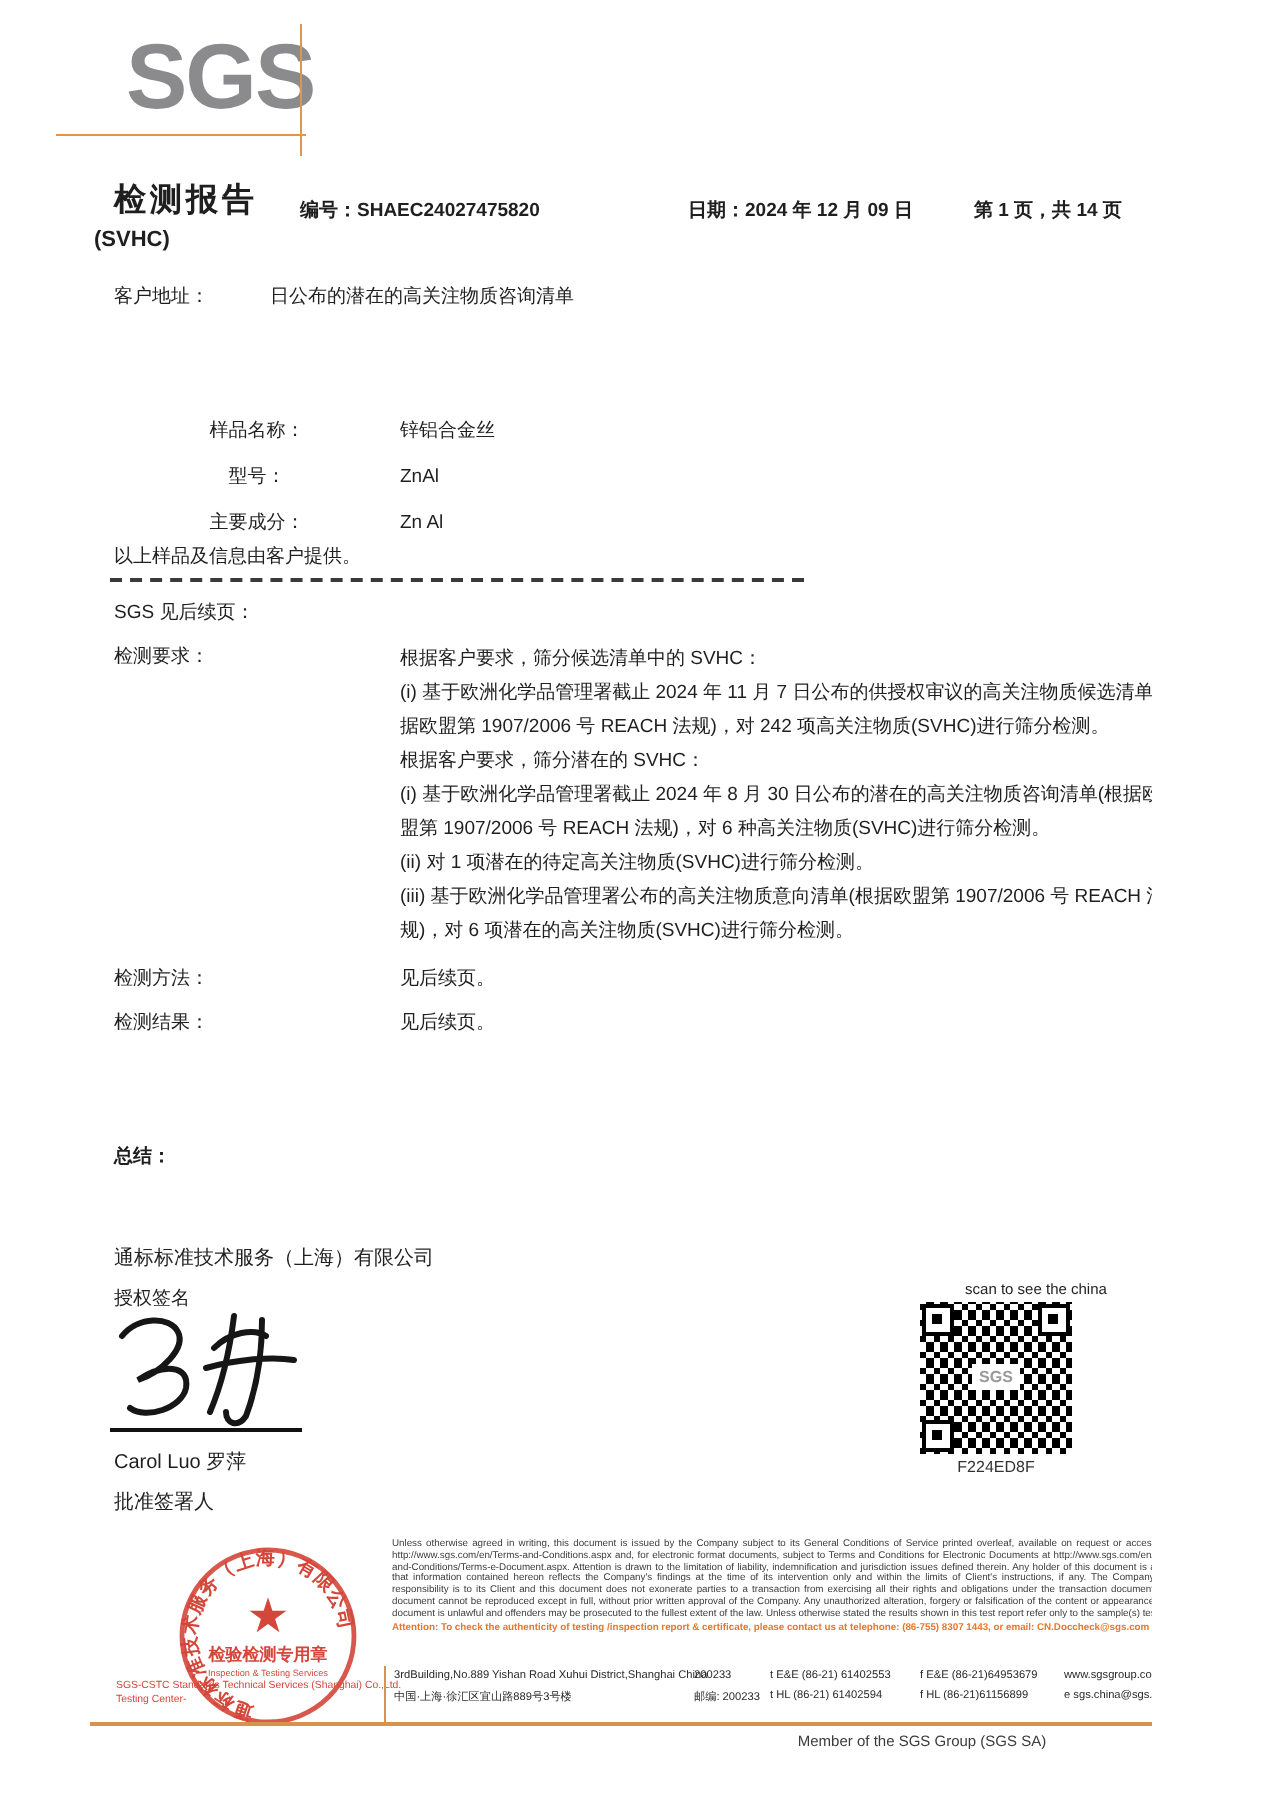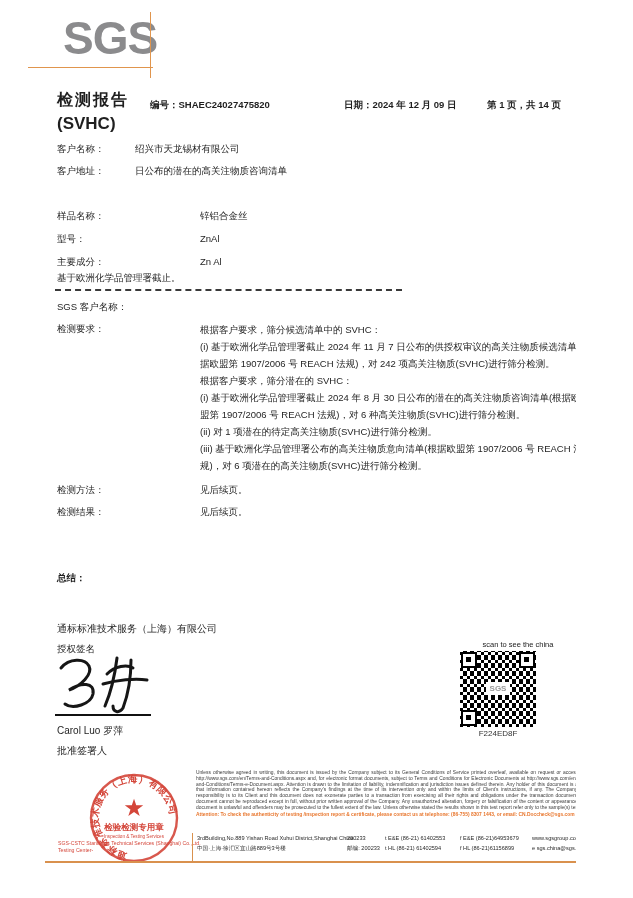--- a/index.html
+++ b/index.html
@@ -6,34 +6,34 @@
   .page{
     position:relative;width:576px;height:898px;background:#ffffff;overflow:hidden;
     font-family:"Liberation Sans",sans-serif;color:#1f1f1f;
   }
   
   .logo{position:absolute;left:63px;top:10px;font-size:46px;font-weight:bold;color:#8b8b8d;letter-spacing:-1px;line-height:56px;}
   .crop-h{position:absolute;left:28px;top:67px;width:125px;height:1px;background:#e0954d;}
   .crop-v{position:absolute;left:150px;top:12px;width:1px;height:66px;background:#e0954d;}
   
   .title{position:absolute;left:57px;top:90px;font-size:16px;font-weight:bold;letter-spacing:2px;}
-  .subtitle{position:absolute;left:57px;top:114px;font-size:17px;font-weight:bold;}
+  .subtitle{position:absolute;left:47px;top:114px;font-size:11px;font-weight:bold;}
   .meta{position:absolute;top:99px;font-size:9.5px;font-weight:bold;white-space:nowrap;}
   .meta-no{left:150px;}
   .meta-date{left:344px;}
   .meta-page{left:487px;}
   
   .row{display:flex;font-size:9.5px;line-height:12px;}
   .row .lab{flex:0 0 auto;}
   .client-block{position:absolute;left:57px;top:143px;width:520px;}
   .client-block .row{margin-bottom:10px;}
   .client-block .lab{width:78px;}
   .sample-block{position:absolute;left:57px;top:210px;width:520px;}
   .sample-block .row{margin-bottom:11px;}
-  .sample-block .lab{width:143px;}
+  .sample-block .lab{width:143px;text-align:center;}
   .note{position:absolute;left:57px;top:272px;font-size:9.5px;}
   .dashline{position:absolute;left:55px;top:289px;width:347px;border-top:2px dashed #3a3a3a;}
   .job-block{position:absolute;left:57px;top:301px;width:533px;}
   .job-block .row{margin-bottom:10px;}
   .job-block .lab{width:143px;}
   .job-block .val{flex:1;}
   .prewrap{white-space:pre-line;line-height:17px;margin-top:-2px;}
   .gap-top{margin-top:9px;}
   .summary{position:absolute;left:57px;top:572px;font-size:9.5px;font-weight:bold;}
   
@@ -81,49 +81,45 @@
   <div class="crop-v"></div>
 
   <div class="title">检测报告</div>
   <div class="subtitle">(SVHC)</div>
   <div class="meta meta-no"><span>编号：</span><span>SHAEC24027475820</span></div>
   <div class="meta meta-date"><span>日期：</span><span>2024 年 12 月 09 日</span></div>
   <div class="meta meta-page">第 1 页，共 14 页</div>
 
   <div class="client-block">
     <div class="row">
-      <span class="lab">客户名称：</span>
-      <span class="val">绍兴市天龙锡材有限公司</span>
-    </div>
-    <div class="row">
       <span class="lab">客户地址：</span>
       <span class="val">日公布的潜在的高关注物质咨询清单</span>
     </div>
   </div>
 
   <div class="sample-block">
     <div class="row">
       <span class="lab">样品名称：</span>
       <span class="val">锌铝合金丝</span>
     </div>
     <div class="row">
       <span class="lab">型号：</span>
       <span class="val">ZnAl</span>
     </div>
     <div class="row">
       <span class="lab">主要成分：</span>
       <span class="val">Zn Al</span>
     </div>
   </div>
-  <div class="note">基于欧洲化学品管理署截止。</div>
+  <div class="note">以上样品及信息由客户提供。</div>
   <div class="dashline"></div>
 
   <div class="job-block">
     <div class="row">
-      <span class="lab">SGS 客户名称：</span>
+      <span class="lab">SGS 见后续页：</span>
     </div>
     <div class="row">
       <span class="lab">检测要求：</span>
       <span class="val prewrap">根据客户要求，筛分候选清单中的 SVHC：
 (i) 基于欧洲化学品管理署截止 2024 年 11 月 7 日公布的供授权审议的高关注物质候选清单(根据欧盟第 1907/2006 号 REACH 法规)，对 242 项高关注物质(SVHC)进行筛分检测。
 根据客户要求，筛分潜在的 SVHC：
 (i) 基于欧洲化学品管理署截止 2024 年 8 月 30 日公布的潜在的高关注物质咨询清单(根据欧盟第 1907/2006 号 REACH 法规)，对 6 种高关注物质(SVHC)进行筛分检测。
 (ii) 对 1 项潜在的待定高关注物质(SVHC)进行筛分检测。
 (iii) 基于欧洲化学品管理署公布的高关注物质意向清单(根据欧盟第 1907/2006 号 REACH 法规)，对 6 项潜在的高关注物质(SVHC)进行筛分检测。</span>
     </div>
@@ -197,14 +193,15 @@
     </div>
     <div class="addr-row">
       <span class="c1">中国·上海·徐汇区宜山路889号3号楼</span>
       <span class="c2">邮编: 200233</span>
       <span class="c3">t HL (86-21) 61402594</span>
       <span class="c4">f HL (86-21)61156899</span>
       <span class="c5">e sgs.china@sgs.com</span>
     </div>
   </div>
   <div class="footer-rule"></div>
+  <div class="member">Member of the SGS Group (SGS SA)</div>
 
 </div>
 
 </body></html>

